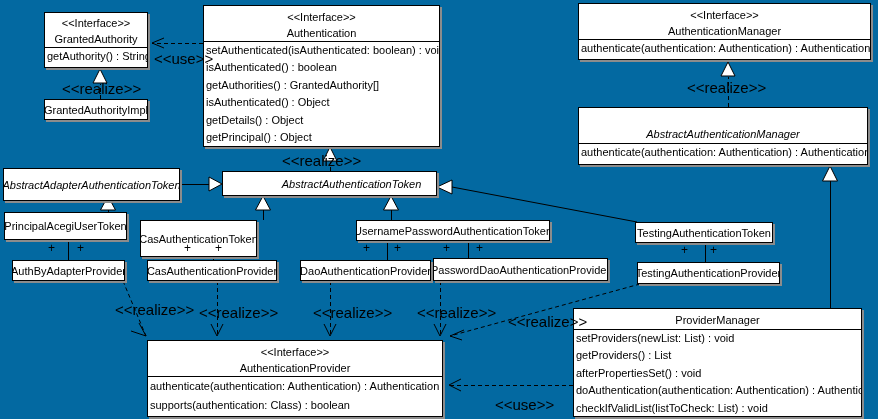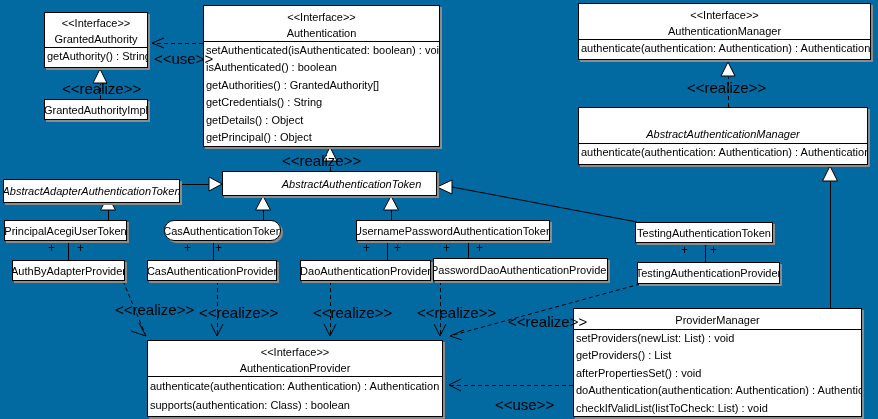--- a/index.html
+++ b/index.html
@@ -101,21 +101,21 @@
 
   <div class="uml-box" style="left:203px; top:5px; width:237px; height:142px;">
     <div class="uml-title">
       <div class="stereo">&lt;&lt;Interface&gt;&gt;</div>
       <div class="cname">Authentication</div>
     </div>
     <div class="uml-methods">
       <div class="m">setAuthenticated(isAuthenticated: boolean) : void</div>
       <div class="m">isAuthenticated() : boolean</div>
       <div class="m">getAuthorities() : GrantedAuthority[]</div>
-      <div class="m">getCredentials() : String</div>
+      <div class="m">isAuthenticated() : Object</div>
       <div class="m">getDetails() : Object</div>
       <div class="m">getPrincipal() : Object</div>
     </div>
   </div>
 
   <div class="uml-box" style="left:578px; top:3px; width:293px; height:57px;">
     <div class="uml-title">
       <div class="stereo">&lt;&lt;Interface&gt;&gt;</div>
       <div class="cname">AuthenticationManager</div>
     </div>
@@ -127,33 +127,33 @@
   <div class="uml-box" style="left:578px; top:107px; width:290px; height:58px;">
     <div class="uml-title" style="padding-top:17px;">
       <div class="cname italic" style="line-height:18px;">AbstractAuthenticationManager</div>
     </div>
     <div class="uml-methods">
       <div class="m">authenticate(authentication: Authentication) : Authentication</div>
       <div class="m italic">doAuthentication(authentication : Authentication) : Authentication</div>
     </div>
   </div>
 
-  <div class="uml-box name-only" style="left:3px; top:179px; width:177px; height:24px;">
+  <div class="uml-box name-only" style="left:3px; top:168px; width:177px; height:33px;">
     <div class="cname italic">AbstractAdapterAuthenticationToken</div>
   </div>
 
   <div class="uml-box name-only" style="left:222px; top:171px; width:215px; height:25px;padding-left:44px;">
     <div class="cname italic">AbstractAuthenticationToken</div>
   </div>
 
-  <div class="uml-box name-only" style="left:4px; top:220px; width:123px; height:21px;align-items:center;">
+  <div class="uml-box name-only" style="left:4px; top:212px; width:123px; height:28px;align-items:center;">
     <div class="cname">PrincipalAcegiUserToken</div>
   </div>
 
-  <div class="uml-box name-only" style="left:164px; top:220px; width:117px; height:21px;border-radius:10px;">
+  <div class="uml-box name-only" style="left:140px; top:220px; width:117px; height:37px;">
     <div class="cname">CasAuthenticationToken</div>
   </div>
 
   <div class="uml-box name-only" style="left:356px; top:220px; width:194px; height:21px;">
     <div class="cname">UsernamePasswordAuthenticationToken</div>
   </div>
 
   <div class="uml-box name-only" style="left:635px; top:222px; width:138px; height:21px;">
     <div class="cname">TestingAuthenticationToken</div>
   </div>

